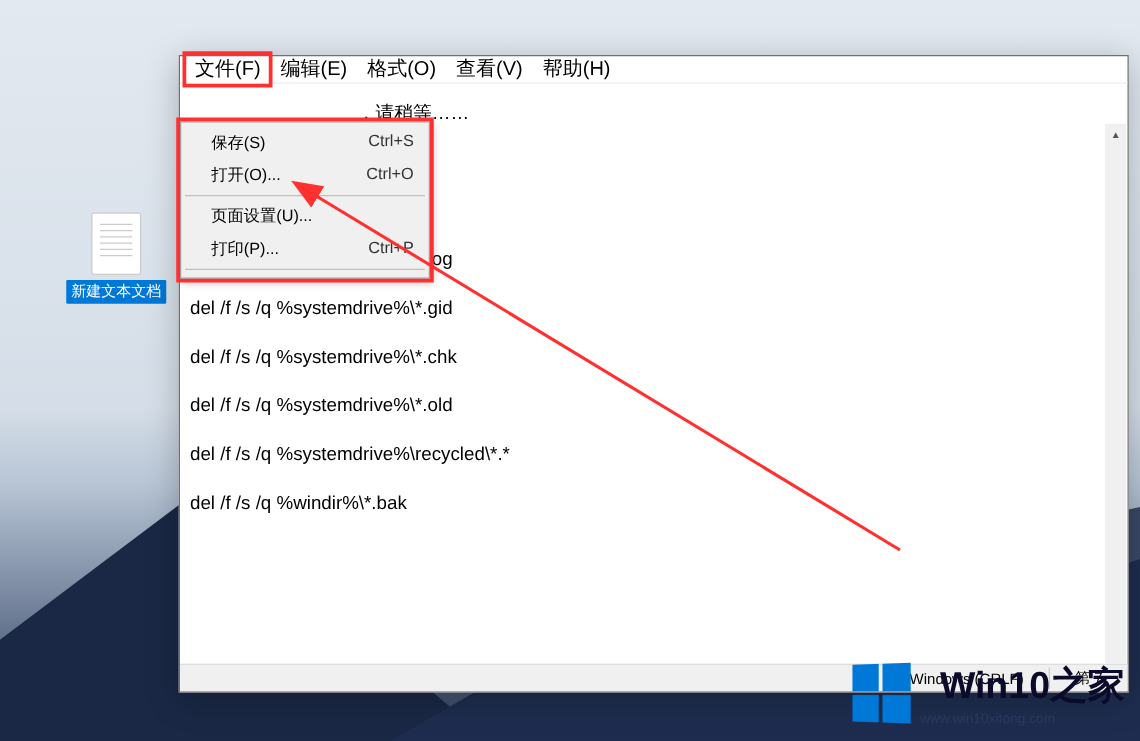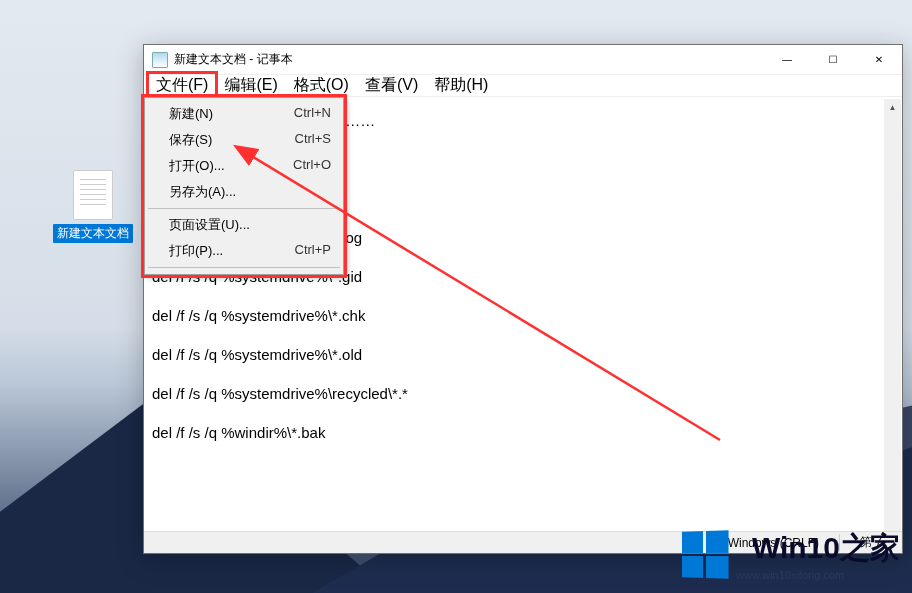--- a/index.html
+++ b/index.html
@@ -245,27 +245,20 @@
 <div class="mountain-mid"></div>
 <div class="mountain1"></div>
 <div class="mountain2"></div>
 
 <div class="desktop-icon">
   <div class="file-icon"></div>
   <span class="label">新建文本文档</span>
 </div>
 
 <div class="window">
-  <div class="titlebar">
-    <div class="app-icon"></div>
-    <div class="title">新建文本文档 - 记事本</div>
-    <div class="win-btn">—</div>
-    <div class="win-btn">☐</div>
-    <div class="win-btn win-close">✕</div>
-  </div>
   <div class="menubar">
     <div class="menu-item highlight">文件(F)</div>
     <div class="menu-item">编辑(E)</div>
     <div class="menu-item">格式(O)</div>
     <div class="menu-item">查看(V)</div>
     <div class="menu-item">帮助(H)</div>
   </div>
   <div class="content" id="content-area">                                ，请稍等……
                               \*.tmp
                               \*._mp
@@ -279,34 +272,26 @@
     <div class="arrow">▲</div>
   </div>
   <div class="statusbar">
     <div class="section">Windows (CRLF)</div>
     <div class="section">第 7</div>
   </div>
 </div>
 
 <div class="dropdown" id="dropdown">
     <div class="item">
-      <span class="label">新建(N)</span>
-      <span class="shortcut">Ctrl+N</span>
-    </div>
-    <div class="item">
       <span class="label">保存(S)</span>
       <span class="shortcut">Ctrl+S</span>
     </div>
     <div class="item">
       <span class="label">打开(O)...</span>
       <span class="shortcut">Ctrl+O</span>
-    </div>
-    <div class="item">
-      <span class="label">另存为(A)...</span>
-      <span class="shortcut"></span>
     </div>
     <div class="sep"></div>
     <div class="item">
       <span class="label">页面设置(U)...</span>
       <span class="shortcut"></span>
     </div>
     <div class="item">
       <span class="label">打印(P)...</span>
       <span class="shortcut">Ctrl+P</span>
     </div>

